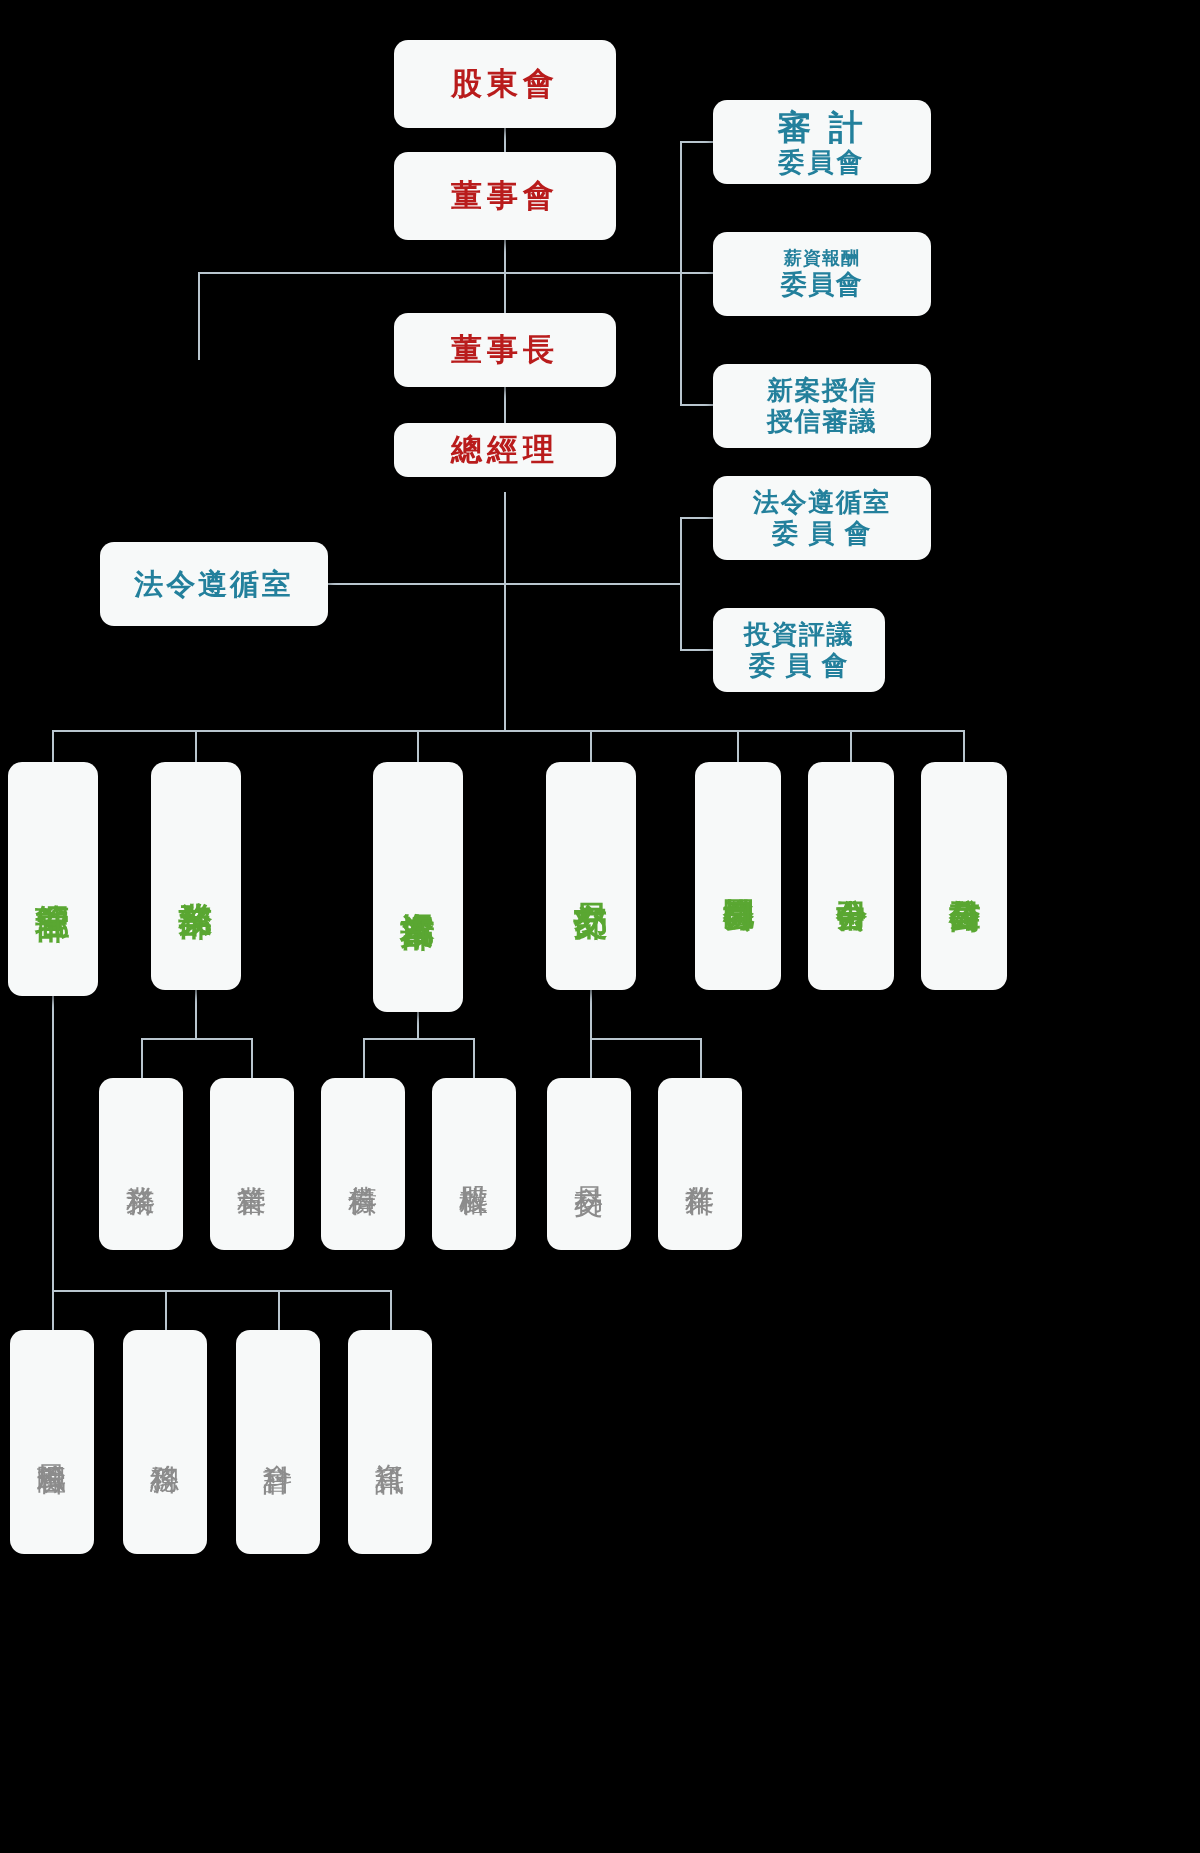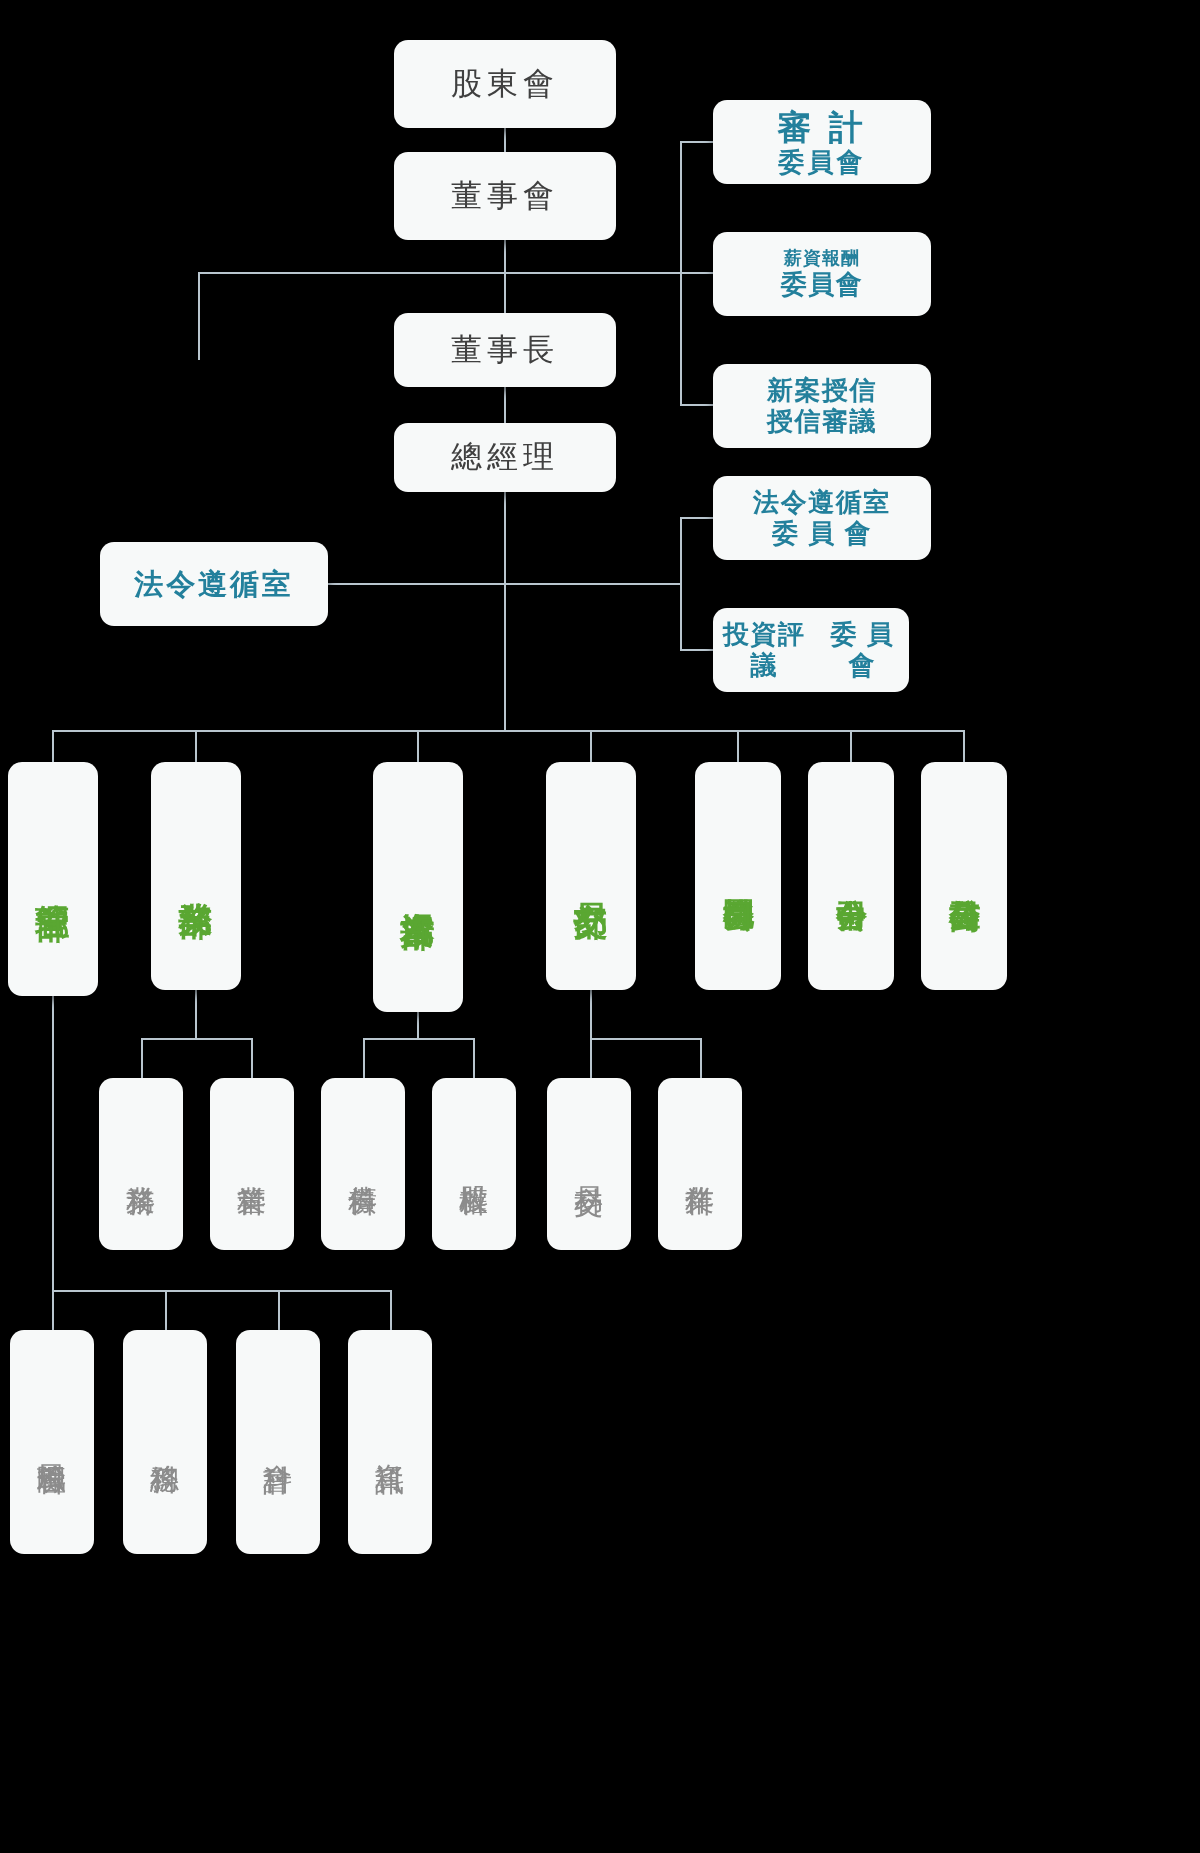--- a/index.html
+++ b/index.html
@@ -7,21 +7,21 @@
        font-family:"Liberation Sans","DejaVu Sans",sans-serif;}
   #stage{position:absolute;left:0;top:0;width:1200px;height:1853px;}
 
   .node{position:absolute;background:#f7f9f9;border-radius:14px;
         box-shadow:0 5px 9px rgba(0,0,0,.55);
         display:flex;align-items:center;justify-content:center;
         text-align:center;box-sizing:border-box;z-index:3;}
   .node .lbl{display:block;line-height:1.18;letter-spacing:.02em;}
 
   
-  .c-red   .lbl{color:#404040;font-weight:400;}
+  .c-red   .lbl{color:#b91c1c;font-weight:700;}
   .c-teal  .lbl{color:#23809c;font-weight:700;}
   .c-green .lbl{color:#5aa732;font-weight:700;}
   .c-gray  .lbl{color:#8c8c8c;font-weight:400;}
 
   
   .vert{writing-mode:vertical-rl;text-orientation:upright;
         letter-spacing:.10em;line-height:1.05;}
 
   
   .ln{position:absolute;background:#b9c6cf;z-index:1;}
@@ -94,21 +94,21 @@
   </div>
 
   <div class="node c-red" style="left:394px;top:152px;width:222px;height:88px;">
     <span class="lbl" style="font-size:31px;letter-spacing:.16em;">董事會</span>
   </div>
 
   <div class="node c-red" style="left:394px;top:313px;width:222px;height:74px;">
     <span class="lbl" style="font-size:31px;letter-spacing:.16em;">董事長</span>
   </div>
 
-  <div class="node c-red" style="left:394px;top:423px;width:222px;height:69px;">
+  <div class="node c-red" style="left:394px;top:423px;width:222px;height:54px;">
     <span class="lbl" style="font-size:31px;letter-spacing:.16em;">總經理</span>
   </div>
 
 
   <div class="node c-teal" style="left:100px;top:542px;width:228px;height:84px;">
     <span class="lbl" style="font-size:29px;letter-spacing:.10em;">法令遵循室</span>
   </div>
 
   <div class="node c-teal" style="left:713px;top:100px;width:218px;height:84px;flex-direction:column;">
     <span class="lbl" style="font-size:34px;letter-spacing:.12em;">審 計</span>
@@ -123,21 +123,21 @@
   <div class="node c-teal" style="left:713px;top:364px;width:218px;height:84px;flex-direction:column;">
     <span class="lbl" style="font-size:26px;letter-spacing:.06em;">新案授信</span>
     <span class="lbl" style="font-size:26px;letter-spacing:.06em;">授信審議</span>
   </div>
 
   <div class="node c-teal" style="left:713px;top:476px;width:218px;height:84px;flex-direction:column;">
     <span class="lbl" style="font-size:26px;letter-spacing:.06em;">法令遵循室</span>
     <span class="lbl" style="font-size:26px;letter-spacing:.06em;">委 員 會</span>
   </div>
 
-  <div class="node c-teal" style="left:713px;top:608px;width:196px;height:84px;">
+  <div class="node c-teal" style="left:713px;top:608px;width:172px;height:84px;flex-direction:column;">
     <span class="lbl" style="font-size:26px;letter-spacing:.06em;">投資評議</span>
     <span class="lbl" style="font-size:26px;letter-spacing:.06em;">委 員 會</span>
   </div>
 
   <div class="node c-green" style="left:8px;top:762px;width:90px;height:234px;">
     <span class="lbl vert" style="font-size:34px;">管理部</span>
   </div>
 
   <div class="node c-green" style="left:151px;top:762px;width:90px;height:228px;">
     <span class="lbl vert" style="font-size:34px;">業務部</span>

